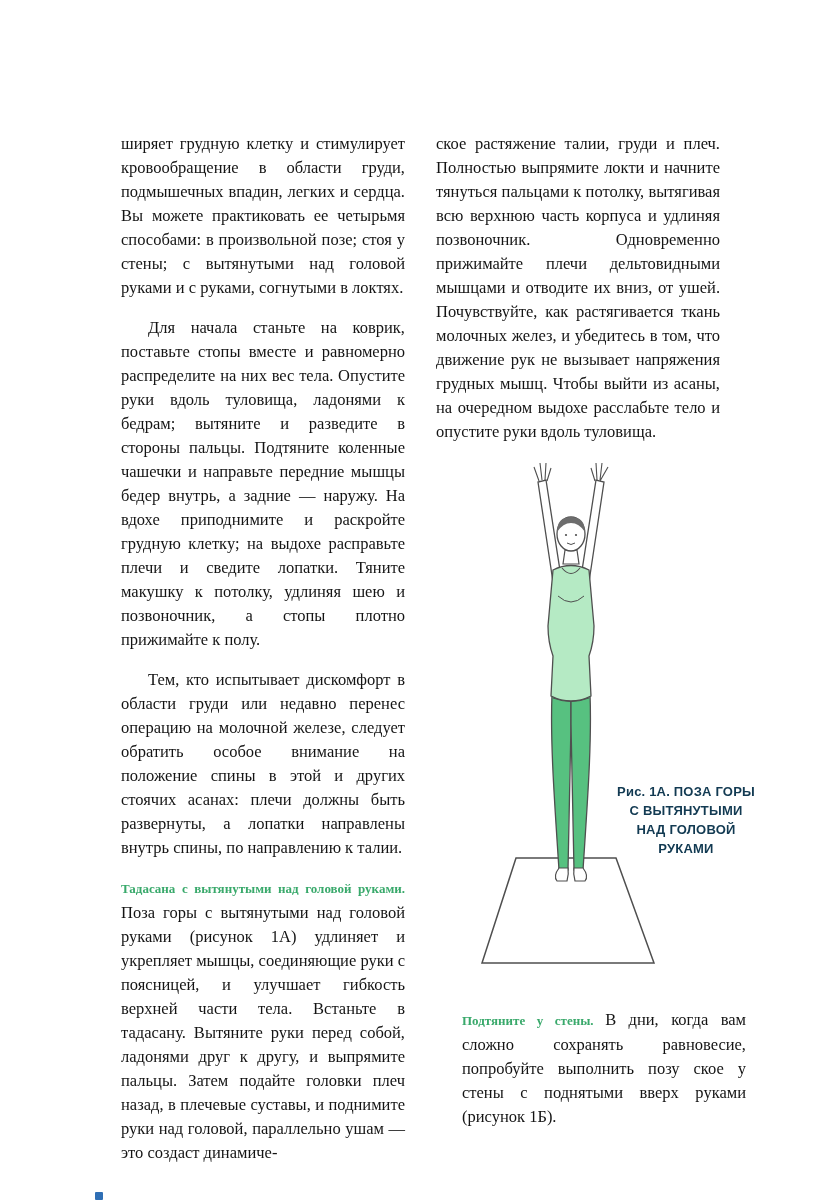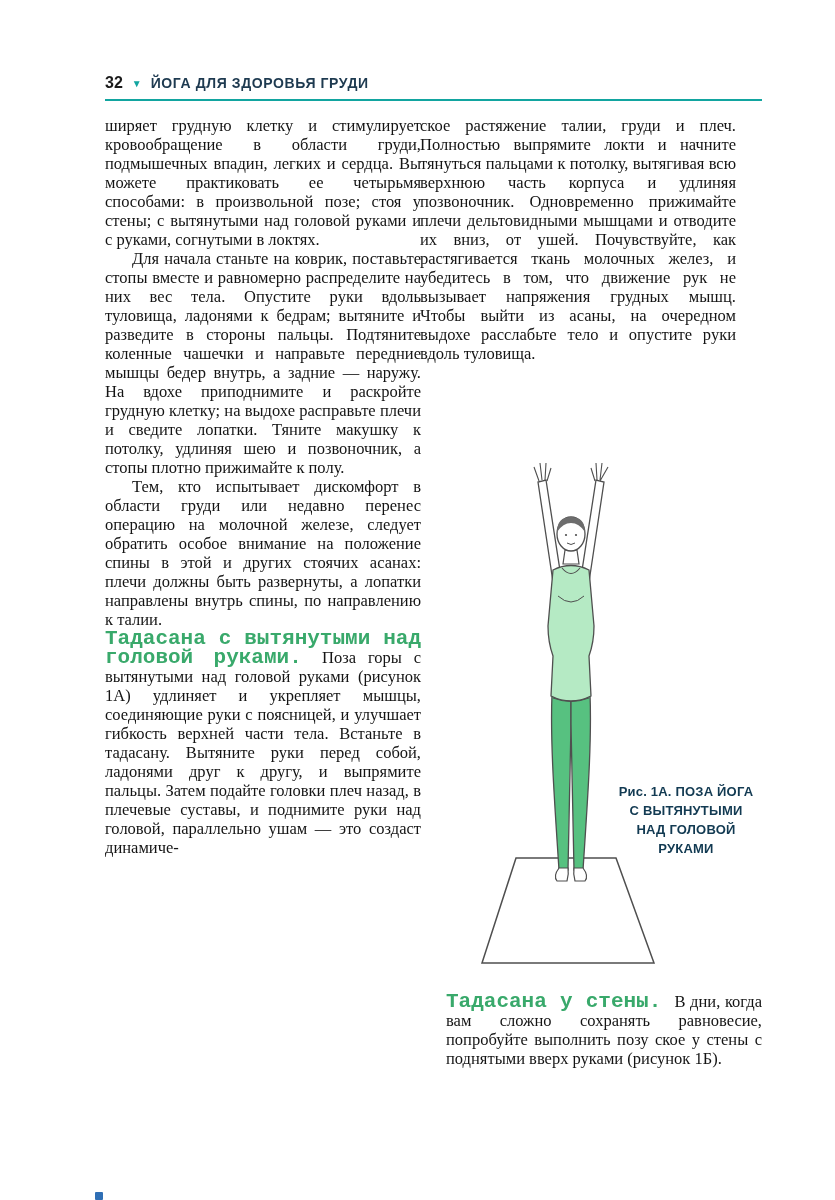--- a/index.html
+++ b/index.html
@@ -17,27 +17,27 @@
   }
   .page-num { font-weight:bold; font-size:16px; color:#1b1b1b; }
   .hdr-marker { color:#12a5a0; font-size:10px; line-height:1; transform:translateY(1px); }
   .hdr-title { font-weight:bold; font-size:14px; letter-spacing:0.6px; color:#1e3a50; }
 
   
   .col { position:absolute; width:316px; top:116px; }
   .col-left  { left:105px; }
   .col-right { left:420px; }
   p.body {
-    margin:0; font-size:16.5px; line-height:19px; text-align:justify;
+    margin:16px; font-size:16.5px; line-height:24px; text-align:justify;
   }
   p.indent { text-indent:27px; }
   .section { margin-top:26px; }
   .runin {
-    font-family:Liberation Mono, monospace; font-weight:bold;
-    font-size:21px; color:#39a96b;
+    font-family:Liberation Serif, serif; font-weight:bold;
+    font-size:13px; color:#39a96b;
   }
 
   
   .figure-area { position:absolute; left:446px; top:452px; width:316px; height:535px; }
   .figure-svg { position:absolute; left:20px; top:6px; }
   .fig-caption {
     position:absolute; right:0; top:330px; width:152px;
     font-family:"Liberation Sans", sans-serif; font-weight:bold;
     font-size:13px; line-height:19px; letter-spacing:0.2px;
     color:#123a52; text-align:center; white-space:pre-line;
@@ -48,25 +48,20 @@
   .edge-artifact {
     position:absolute; left:95px; top:1192px; width:8px; height:8px;
     background:#2f6fb5; border-radius:1px;
   }
 </style>
 </head>
 <body>
 
 <div class="page">
 
-  <div class="header">
-    <span class="page-num">32</span>
-    <span class="hdr-marker">▼</span>
-    <span class="hdr-title">ЙОГА ДЛЯ ЗДОРОВЬЯ ГРУДИ</span>
-  </div>
 
   <div class="col col-left">
     <p class="body">ширяет грудную клетку и стимулирует кровообращение в области груди, подмышечных впадин, легких и сердца. Вы можете практиковать ее четырьмя способами: в произвольной позе; стоя у стены; с вытянутыми над головой руками и с руками, согнутыми в локтях.</p>
     <p class="body indent">Для начала станьте на коврик, поставьте стопы вместе и равномерно распределите на них вес тела. Опустите руки вдоль туловища, ладонями к бедрам; вытяните и разведите в стороны пальцы. Подтяните коленные чашечки и направьте передние мышцы бедер внутрь, а задние — наружу. На вдохе приподнимите и раскройте грудную клетку; на выдохе расправьте плечи и сведите лопатки. Тяните макушку к потолку, удлиняя шею и позвоночник, а стопы плотно прижимайте к полу.</p>
     <p class="body indent">Тем, кто испытывает дискомфорт в области груди или недавно перенес операцию на молочной железе, следует обратить особое внимание на положение спины в этой и других стоячих асанах: плечи должны быть развернуты, а лопатки направлены внутрь спины, по направлению к талии.</p>
     <p class="body section"><span class="runin">Тадасана с вытянутыми над головой руками. </span><span>Поза горы с вытянутыми над головой руками (рисунок 1А) удлиняет и укрепляет мышцы, соединяющие руки с поясницей, и улучшает гибкость верхней части тела. Встаньте в тадасану. Вытяните руки перед собой, ладонями друг к другу, и выпрямите пальцы. Затем подайте головки плеч назад, в плечевые суставы, и поднимите руки над головой, параллельно ушам — это создаст динамиче-</span></p>
   </div>
 
   <div class="col col-right">
     <p class="body">ское растяжение талии, груди и плеч. Полностью выпрямите локти и начните тянуться пальцами к потолку, вытягивая всю верхнюю часть корпуса и удлиняя позвоночник. Одновременно прижимайте плечи дельтовидными мышцами и отводите их вниз, от ушей. Почувствуйте, как растягивается ткань молочных желез, и убедитесь в том, что движение рук не вызывает напряжения грудных мышц. Чтобы выйти из асаны, на очередном выдохе расслабьте тело и опустите руки вдоль туловища.</p>
@@ -95,25 +90,25 @@
       <path d="M 91,74 Q 91,59 105,59 Q 119,59 119,74 Q 113,65 105,65 Q 97,65 91,74 Z" fill="#6d6d6d"></path>
       <circle cx="100" cy="77" r="1.1" fill="#4f4f4f"></circle>
       <circle cx="110" cy="77" r="1.1" fill="#4f4f4f"></circle>
       <path d="M 101,85 Q 105,88 109,85" stroke="#4f4f4f" stroke-width="1" fill="none"></path>
 
       <path d="M 87,112 Q 105,103 123,112 L 128,168 Q 128,184 123,198 L 125,238 Q 105,248 85,238 L 87,198 Q 82,184 82,168 Z" stroke="#4f4f4f" stroke-width="1.3" fill="#b5eac4"></path>
       <path d="M 96,110 Q 105,121 114,110" stroke="#4f4f4f" stroke-width="1.1" fill="none"></path>
       <path d="M 92,138 Q 105,150 118,138" stroke="#4f4f4f" stroke-width="1" fill="none"></path>
       <path d="M 87,240 Q 105,247 123,240" stroke="#4f4f4f" stroke-width="1" fill="none"></path>
     </svg>
-    <div class="fig-caption">Рис. 1А. ПОЗА ЙОГА
+    <div class="fig-caption">Рис. 1А. ПОЗА ГОРЫ
 С ВЫТЯНУТЫМИ
 НАД ГОЛОВОЙ
 РУКАМИ</div>
   </div>
 
   <div class="col-right-bottom">
-    <p class="body"><span class="runin">Тадасана у стены. </span><span>В дни, когда вам сложно сохранять равновесие, попробуйте выполнить позу ское у стены с поднятыми вверх руками (рисунок 1Б).</span></p>
+    <p class="body"><span class="runin">Подтяните у стены. </span><span>В дни, когда вам сложно сохранять равновесие, попробуйте выполнить позу ское у стены с поднятыми вверх руками (рисунок 1Б).</span></p>
   </div>
 
   <div class="edge-artifact"></div>
 
 </div>
 
 </body></html>

